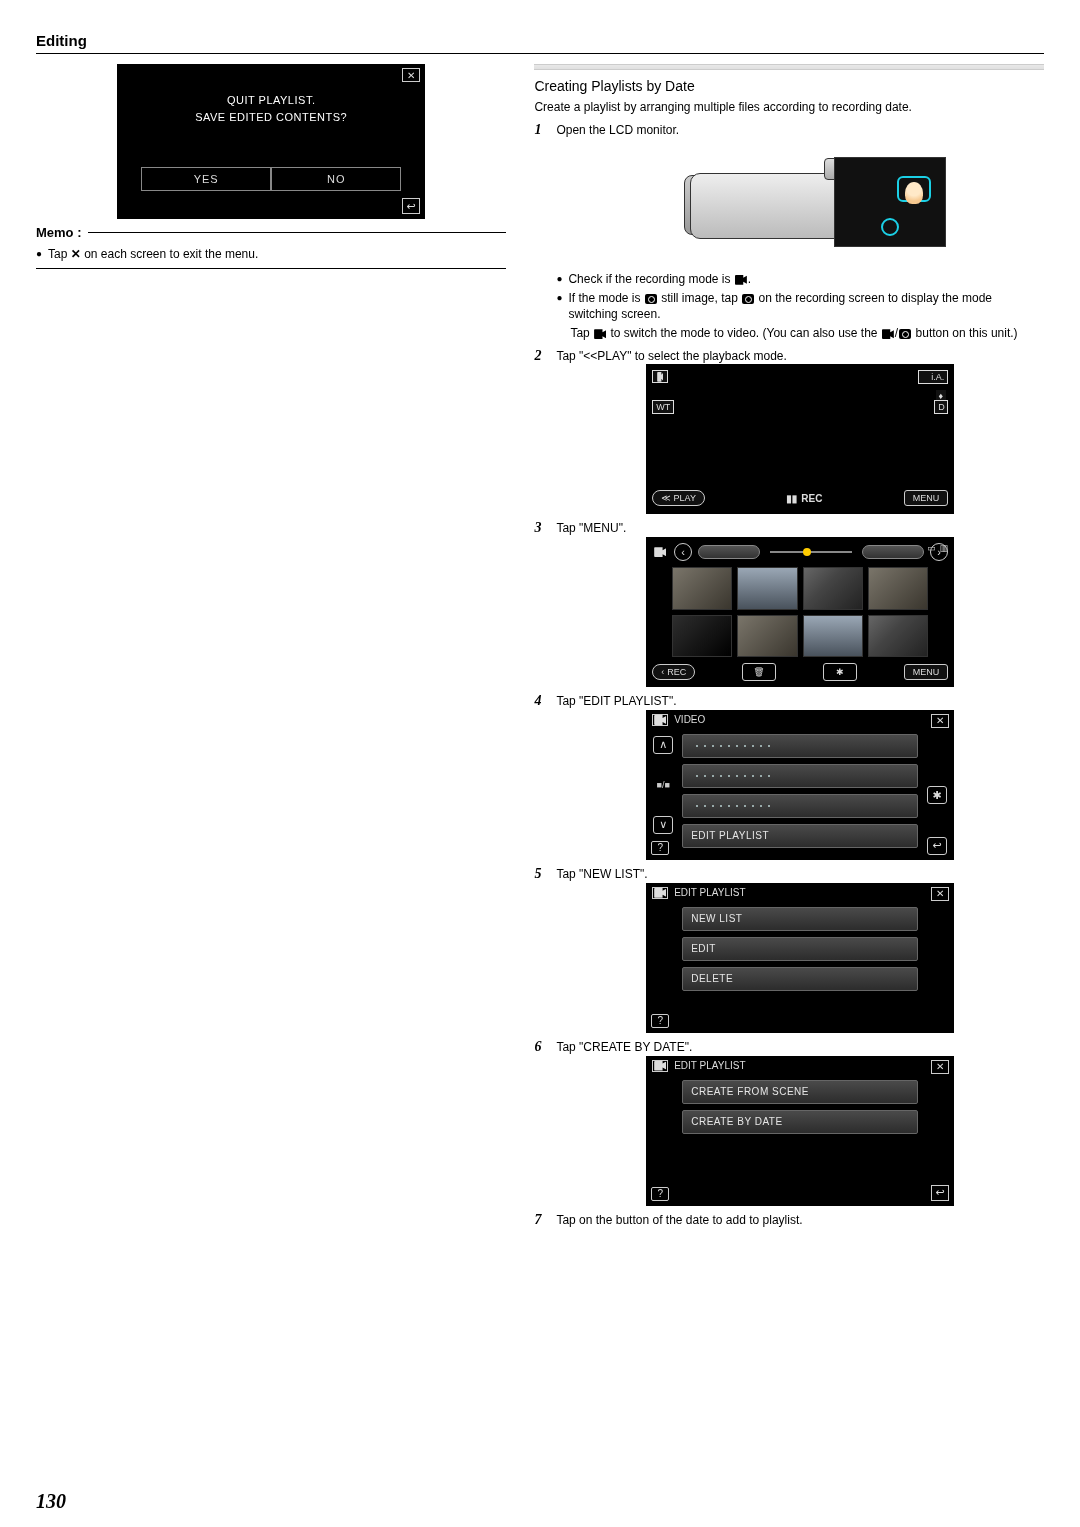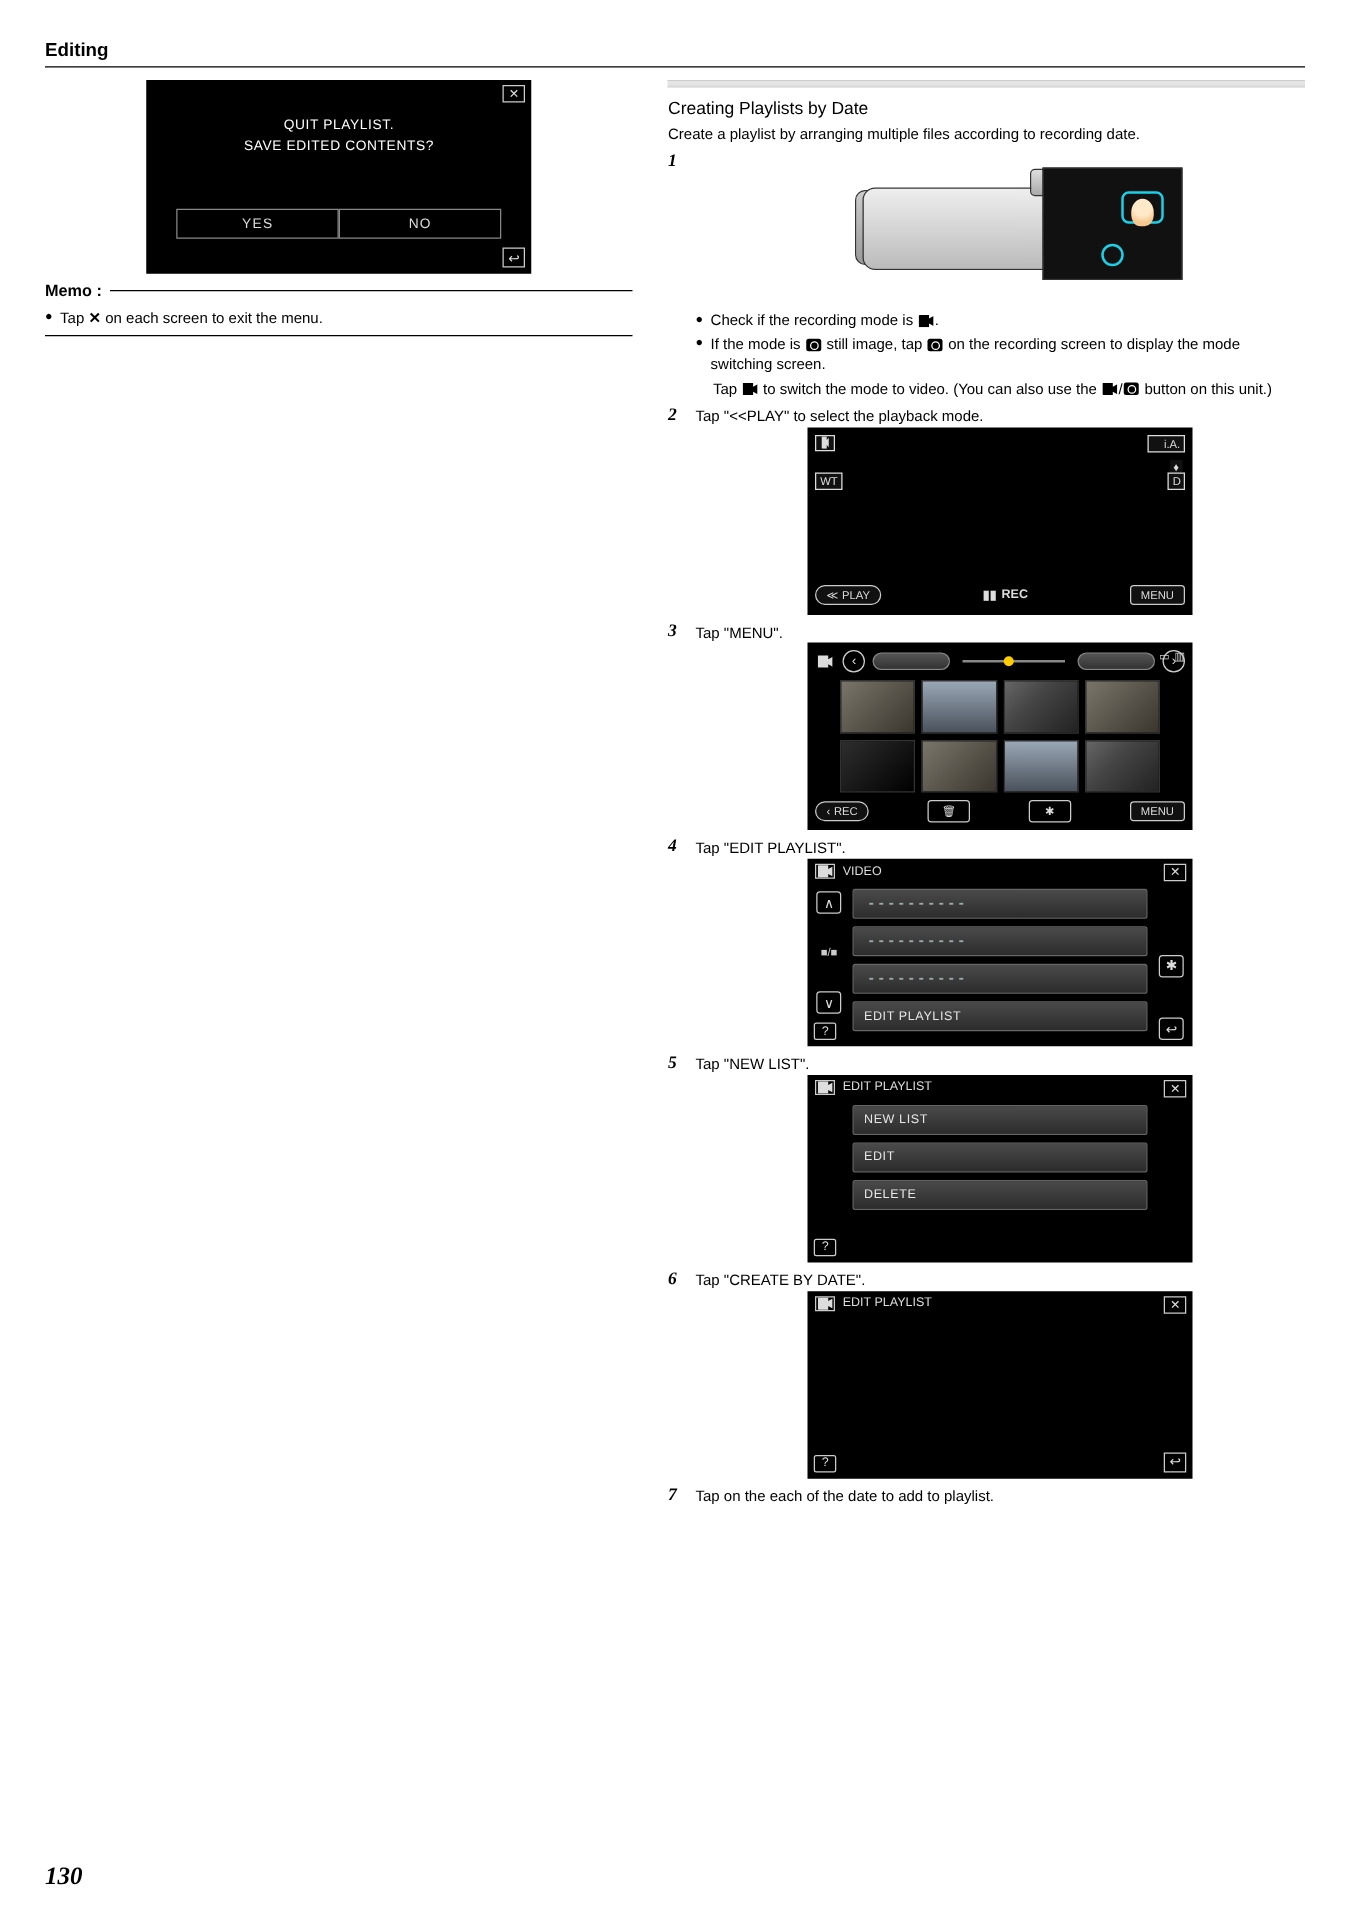--- a/index.html
+++ b/index.html
@@ -253,20 +253,21 @@
   </div>
 
   <div class="col-right">
     <div class="greybar"></div>
     <div class="subheading">Creating Playlists by Date</div>
     <div class="intro">Create a playlist by arranging multiple files according to recording date.</div>
 
     <ol class="steps">
 
       <li>
+        <div class="step-text">Open the LCD monitor.</div>
         <div class="camcorder-fig">
           <div class="cam-lens"></div>
           <div class="cam-body">
             <div class="cam-eye"></div>
           </div>
           <div class="cam-screen">
             <div class="cam-touch"></div>
             <div class="cam-circle"></div>
           </div>
         </div>
@@ -417,24 +418,28 @@
         <div class="lcd lcd-small">
           <div class="menu-head">
             <span class="vico">
                 <span class="inline-icon icon-video" style="background:#ddd;"></span>
               </span>
             <span>EDIT PLAYLIST</span>
           </div>
           <div class="lcd-btn-x">✕</div>
           <div class="lcd-help">?</div>
           <div class="lcd-btn-back">↩</div>
-        </div>
-      </li>
-
-      <li>
-        <div class="step-text">Tap on the each of the date to add to playlist.</div>
+          <div class="menu-rows">
+            <div class="menu-row">CREATE FROM SCENE</div>
+            <div class="menu-row">CREATE BY DATE</div>
+          </div>
+        </div>
+      </li>
+
+      <li>
+        <div class="step-text">Tap on the button of the date to add to playlist.</div>
       </li>
 
     </ol>
   </div>
 </div>
 
 <div class="page-num">130</div>
 
 </body></html>

